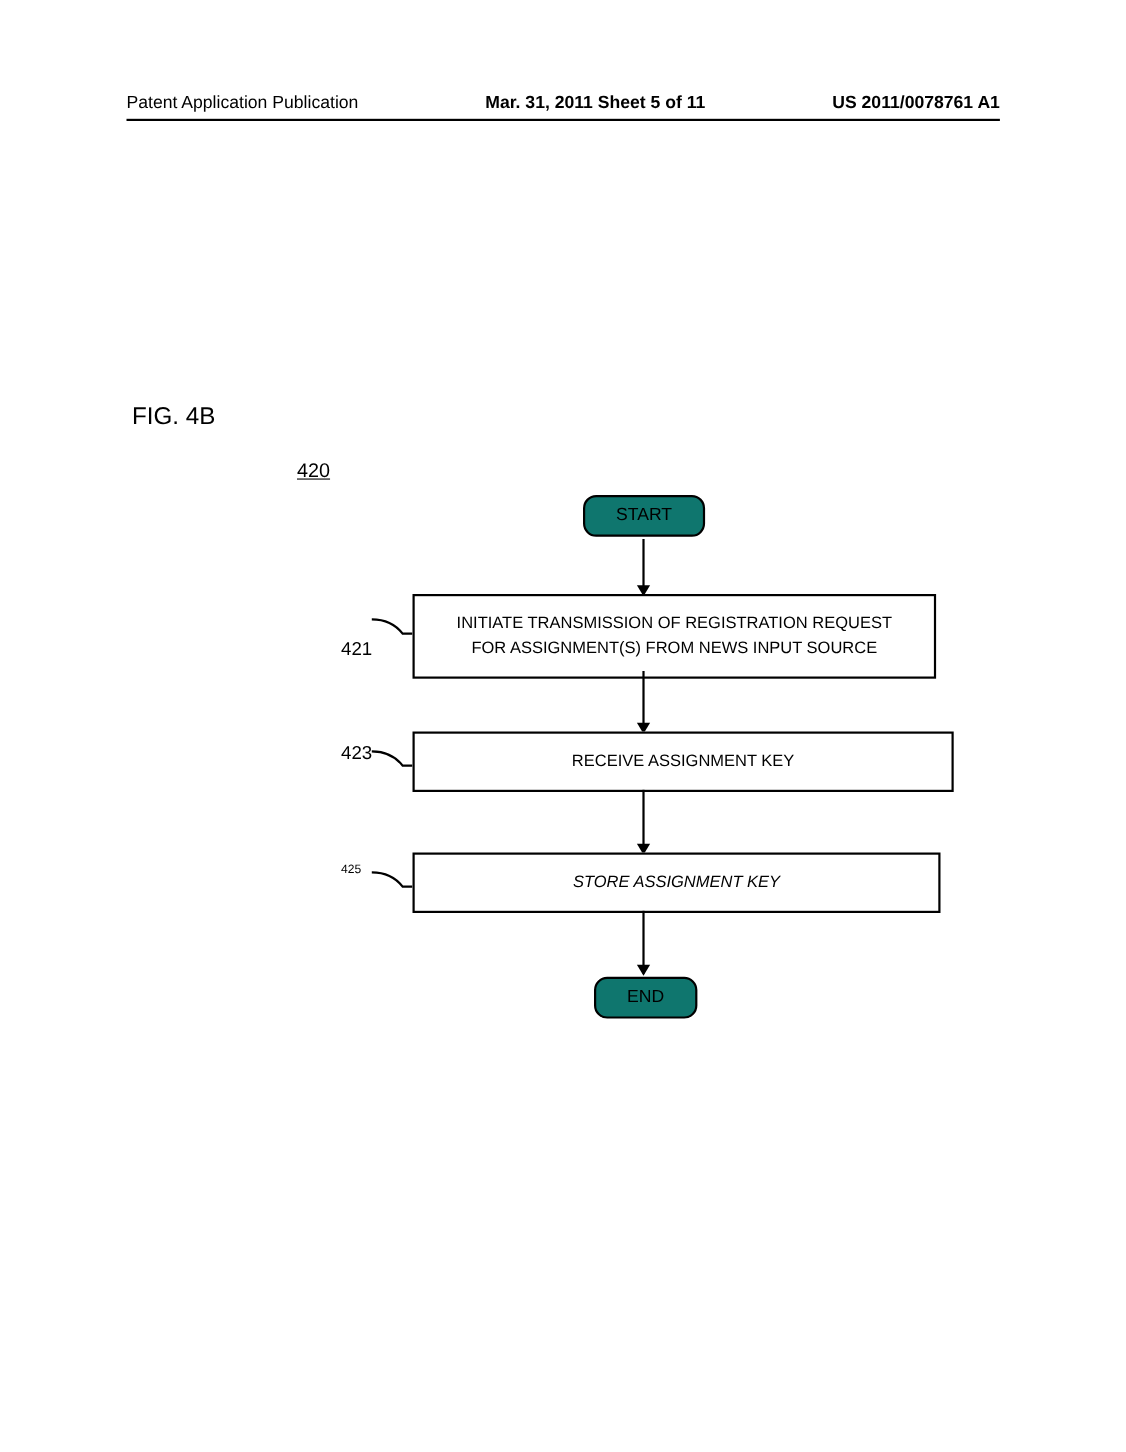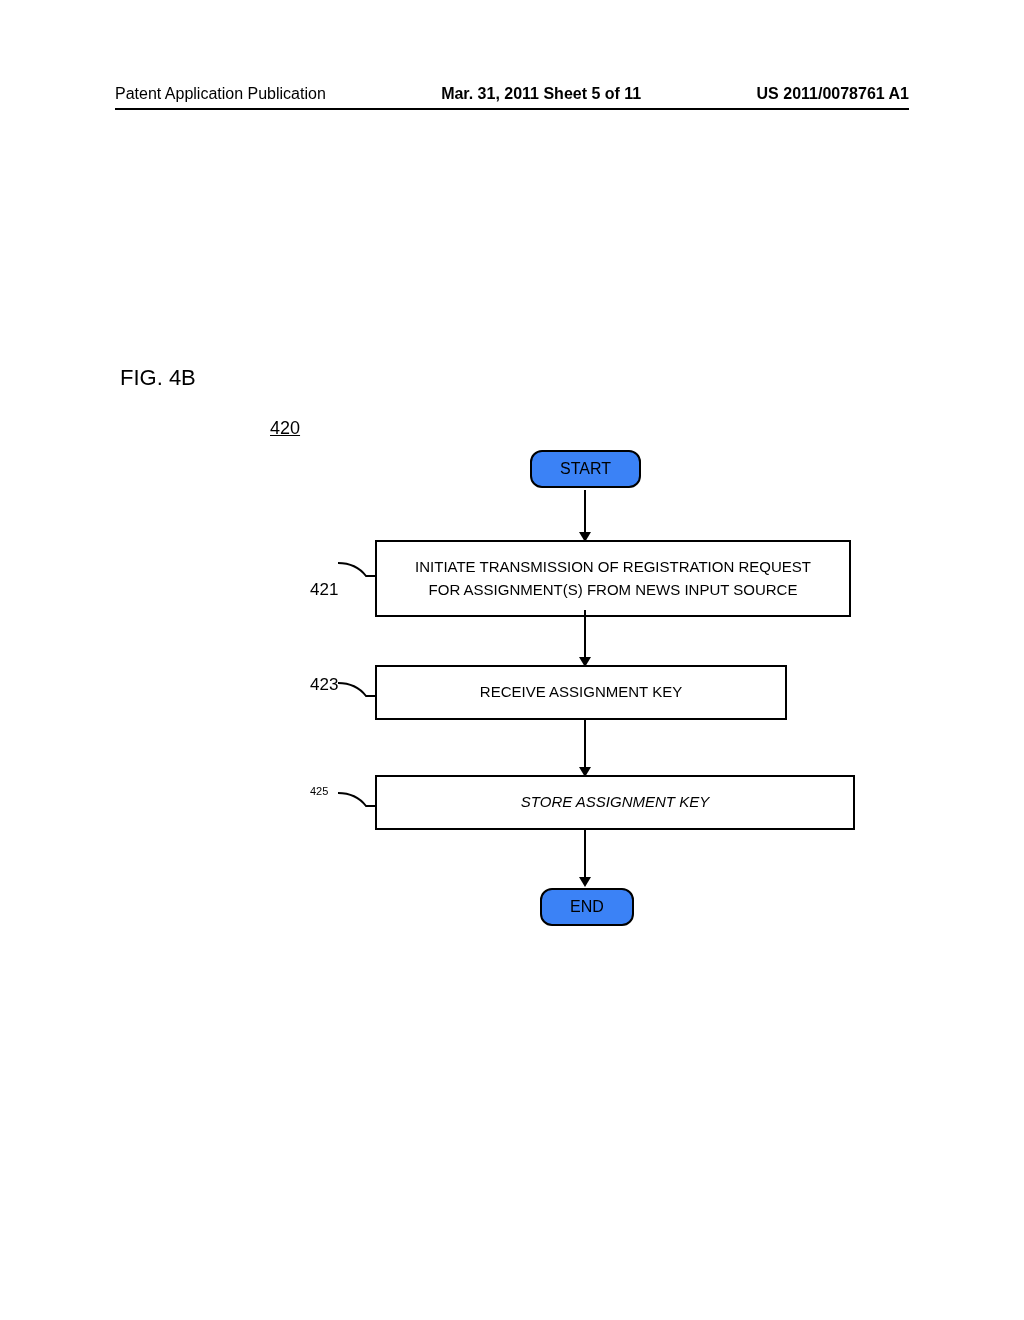--- a/index.html
+++ b/index.html
@@ -60,21 +60,21 @@
       left: 0;
       width: 1024px;
     }
     .terminal-box {
       border: 2px solid black;
       border-radius: 12px;
       padding: 8px 28px;
       font-size: 16px;
       text-align: center;
       display: inline-block;
-      background: #3b82f6;
+      background: #0f766e;
     }
     .process-box {
       border: 2px solid black;
       font-size: 15px;
       text-align: center;
       background: white;
       padding: 14px 10px;
       line-height: 1.5;
     }
     .start-box {
@@ -85,21 +85,21 @@
     .box-421 {
       position: absolute;
       top: 90px;
       left: 375px;
       width: 476px;
     }
     .box-423 {
       position: absolute;
       top: 215px;
       left: 375px;
-      width: 412px;
+      width: 492px;
     }
     .box-425 {
       position: absolute;
       top: 325px;
       left: 375px;
       width: 480px;
       font-style: italic;
     }
     .end-box {
       position: absolute;

